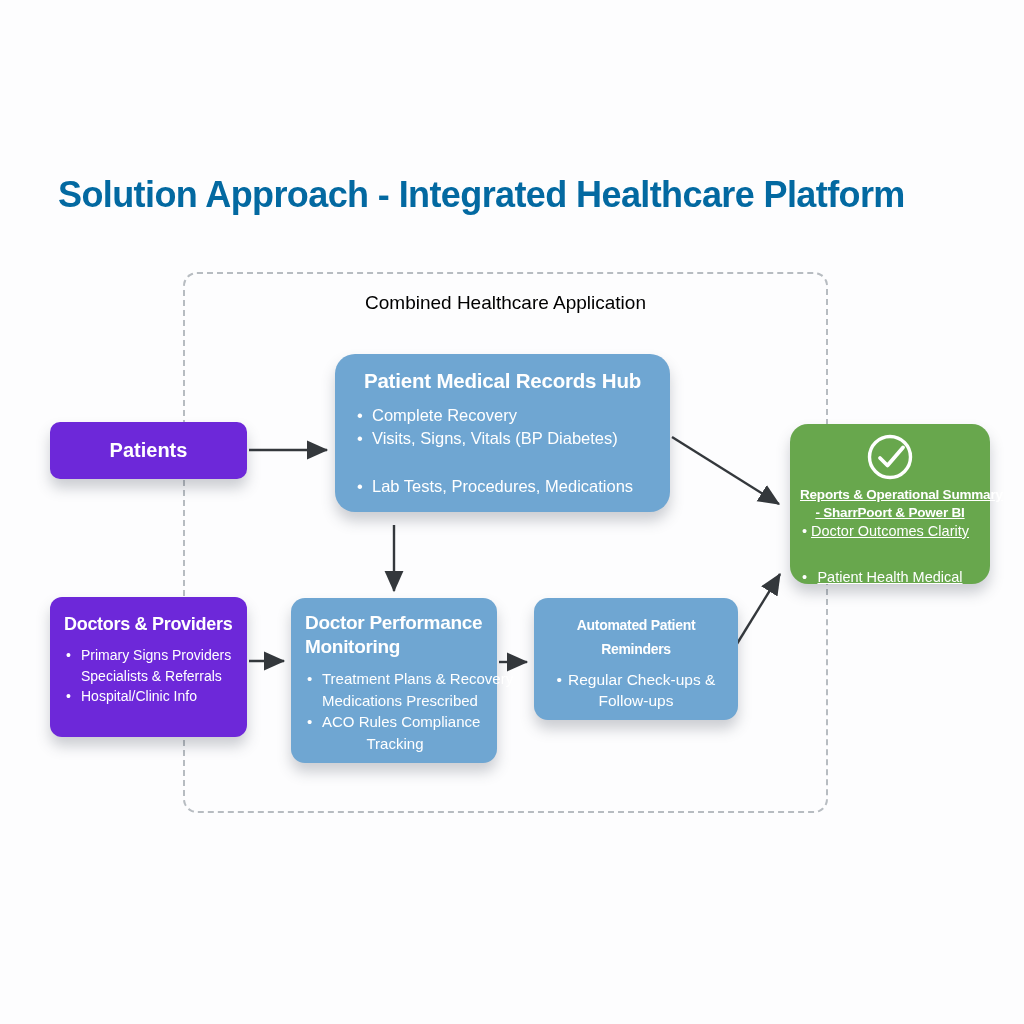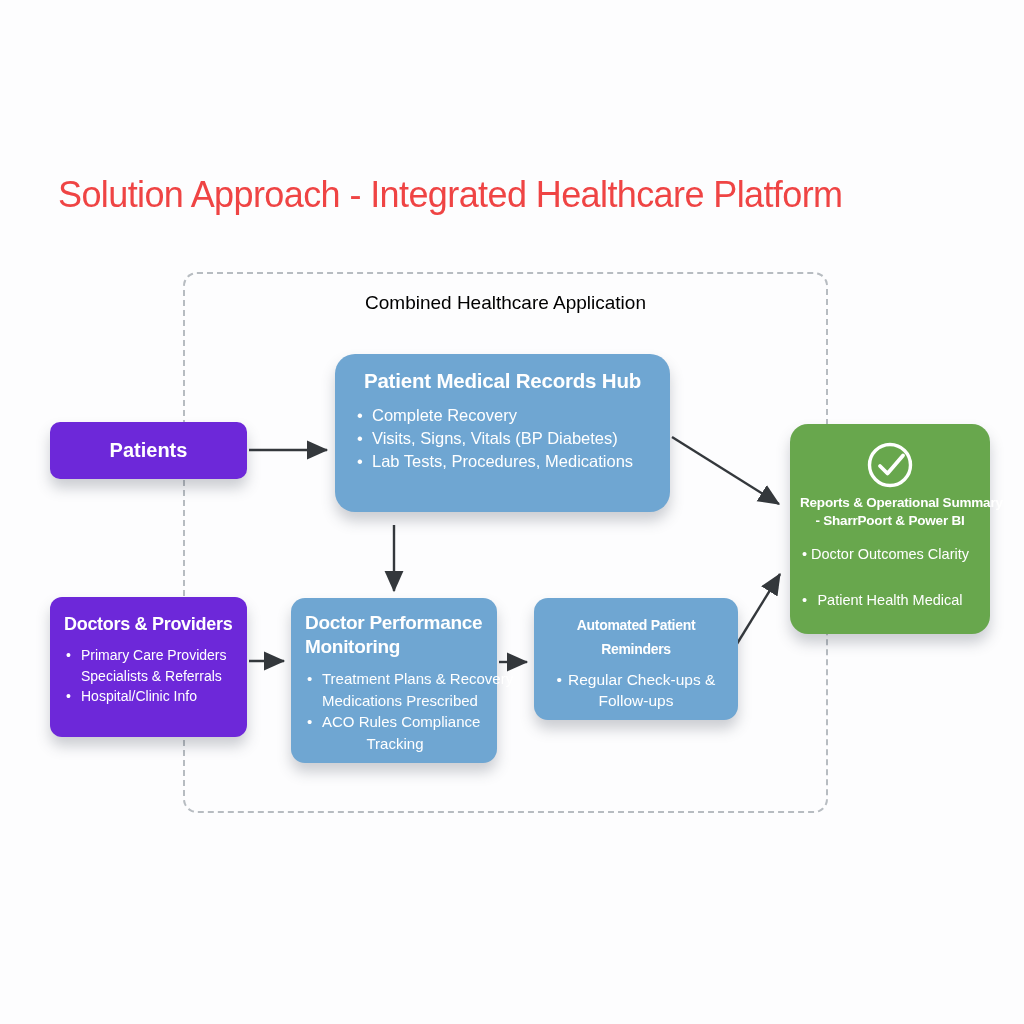--- a/index.html
+++ b/index.html
@@ -4,21 +4,21 @@
 <style>
   * { margin:0; padding:0; box-sizing:border-box; }
   html,body { background:#ffffff; }
   .canvas {
     position:relative; width:1024px; height:1024px;
     background:#fdfdfe; overflow:hidden;
     font-family:"Liberation Sans", sans-serif;
   }
   .page-title {
     position:absolute; left:58px; top:174px;
-    font-size:36px; font-weight:normal; color:#ef4444;
+    font-size:36px; font-weight:bold; color:#0369a1;
     letter-spacing:-0.6px; white-space:nowrap;
   }
   .dashed-container {
     position:absolute; left:183px; top:272px; width:645px; height:541px;
     border:2px dashed #b7bcc1; border-radius:14px;
   }
   .container-label {
     position:absolute; top:18px; left:0; width:100%;
     text-align:center; font-size:19px; color:#000000;
   }
@@ -37,21 +37,21 @@
   }
   .hub-node {
     left:335px; top:354px; width:335px; height:158px;
     border-radius:20px; padding:14px 20px 0 20px;
   }
   .hub-node .node-title {
     text-align:center; font-size:20.5px; font-weight:bold;
     line-height:26px; margin-bottom:10px; letter-spacing:-0.2px;
   }
   .hub-node .bl { font-size:16.5px; line-height:23px; white-space:nowrap; }
-  .hub-node .gap { }
+  .hub-node .gap { margin-top:25px; }
 
   .doctors-node {
     left:50px; top:597px; width:197px; height:140px;
     border-radius:12px; padding:15px 14px 0 14px;
   }
   .doctors-node .node-title {
     font-size:18px; font-weight:bold; line-height:24px;
     margin-bottom:9px; letter-spacing:-0.3px; white-space:nowrap;
   }
   .doctors-node .bl { font-size:14px; line-height:20.5px; white-space:nowrap; }
@@ -72,33 +72,33 @@
   }
   .reminders-node .node-title {
     text-align:center; font-size:14px; font-weight:bold;
     line-height:24px; margin-bottom:8px; letter-spacing:-0.3px;
   }
   .reminders-node .bl { font-size:15.5px; line-height:21px; }
   .reminders-node .bl.b { text-align:center; padding-left:0; }
   .reminders-node .bl.b::before { position:static; margin-right:6px; }
 
   .reports-node {
-    left:790px; top:424px; width:200px; height:210px;
-    border-radius:18px; padding:16px 10px 0 10px; text-align:center;
+    left:790px; top:424px; width:200px; height:160px;
+    border-radius:18px; padding:8px 10px 0 10px; text-align:center;text-decoration:underline;
   }
   .reports-node .icon-wrap { height:54px; display:flex; justify-content:center; align-items:center; }
   .reports-node .node-title {
     font-size:13.5px; font-weight:bold; line-height:17.5px;
     letter-spacing:-0.2px; white-space:nowrap;
   }
   .reports-node .bl {
     text-align:center; padding-left:0; font-size:14.5px; line-height:20px;
   }
   .reports-node .bl::before { position:static; margin-right:7px; }
-  .reports-node .bl.first { margin-top:15px; }
+  .reports-node .bl.first { }
   .reports-node .bl.second { margin-top:26px; }
 
   
   .bl { position:relative; padding-left:17px; }
   .bl.b::before { content:"\2022"; position:absolute; left:2px; }
   .bl.nb::before { content:""; }
   .bl.ctr { text-align:center; padding-left:0; }
 
   .arrows { position:absolute; left:0; top:0; pointer-events:none; }
 </style>
@@ -133,21 +133,21 @@
 
   <div class="node node-blue hub-node">
     <div class="node-title">Patient Medical Records Hub</div>
     <div class="bl b">Complete Recovery</div>
     <div class="bl b">Visits, Signs, Vitals (BP Diabetes)</div>
     <div class="bl b gap">Lab Tests, Procedures, Medications</div>
   </div>
 
   <div class="node node-dark doctors-node">
     <div class="node-title">Doctors &amp; Providers</div>
-    <div class="bl b">Primary Care Providers</div>
+    <div class="bl b">Primary Signs Providers</div>
     <div class="bl nb">Specialists &amp; Referrals</div>
     <div class="bl b">Hospital/Clinic Info</div>
   </div>
 
   <div class="node node-blue performance-node">
     <div class="node-title">Doctor Performance Monitoring</div>
     <div class="bl b">Treatment Plans &amp; Recovery</div>
     <div class="bl nb">Medications Prescribed</div>
     <div class="bl b">ACO Rules Compliance</div>
     <div class="bl nb ctr">Tracking</div>

